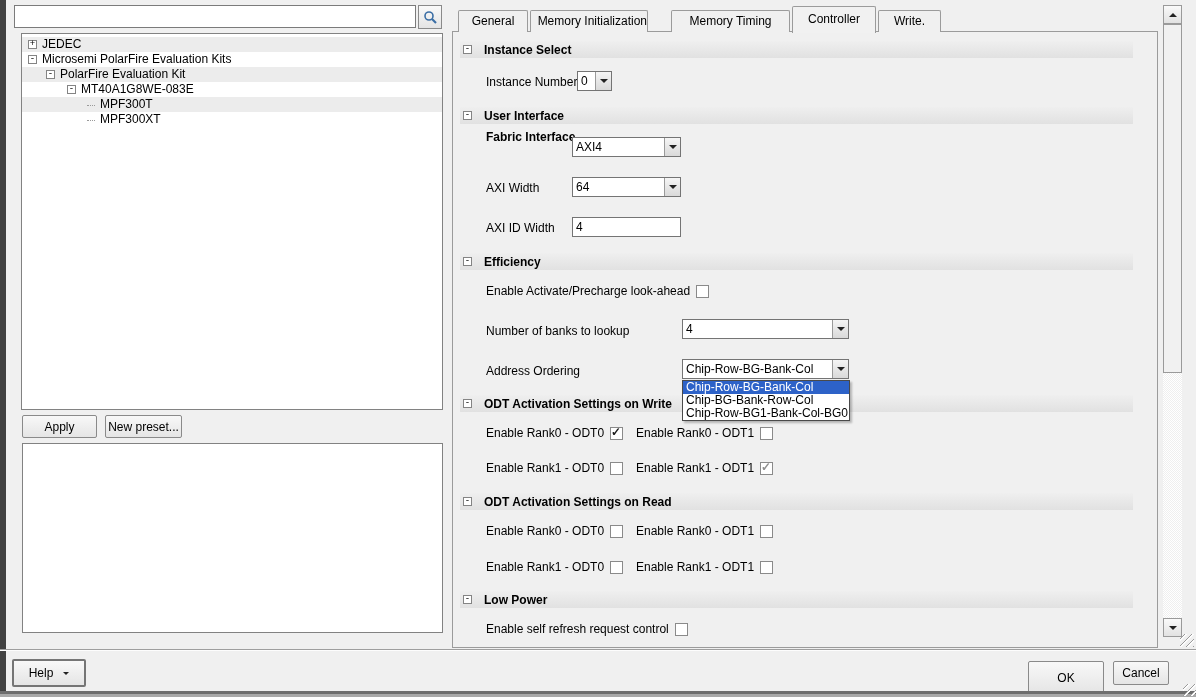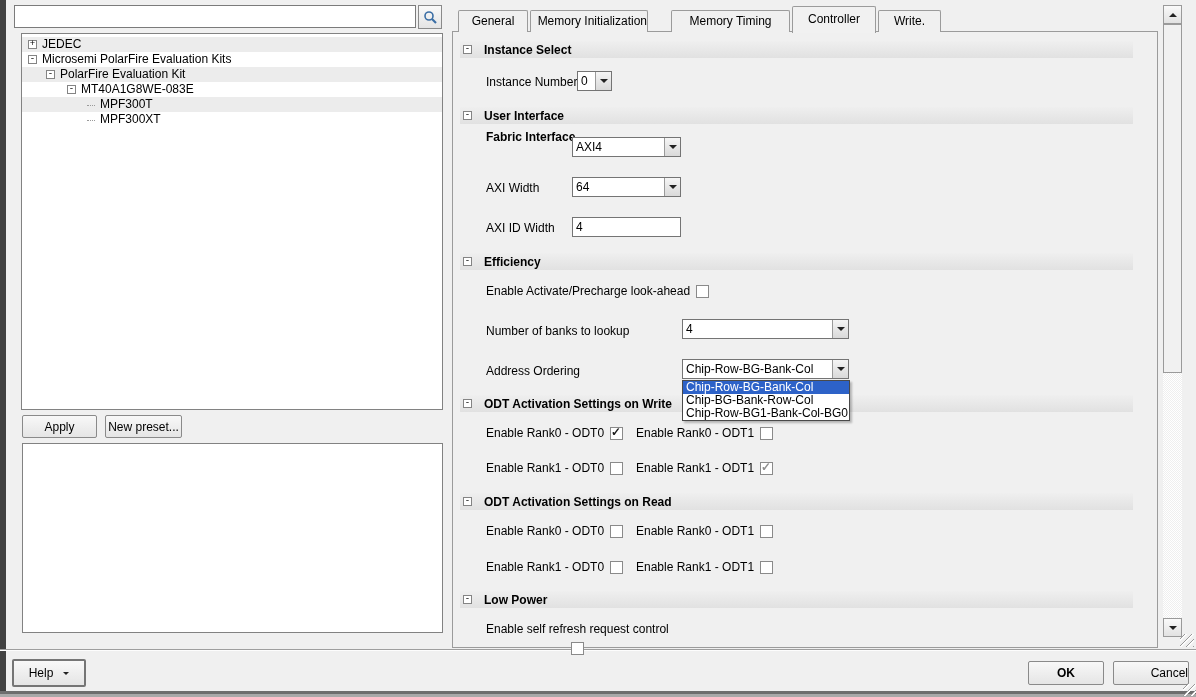--- a/index.html
+++ b/index.html
@@ -68,22 +68,22 @@
   .sb-up { top:0; }
   .sb-down { bottom:0; }
   .sb-thumb { position:absolute; left:0; top:19px; width:19px; height:349px; border:1px solid #9a9a9a; background:#f1f1f1; cursor:grab; }
   .grip { position:absolute; background:repeating-linear-gradient(135deg, transparent 0 3px, #9a9a9a 3px 4px, #fdfdfd 4px 5px); cursor:nwse-resize; }
   .grip-inner { left:1180px; top:634px; width:14px; height:13px; }
   .grip-outer { left:1183px; top:684px; width:13px; height:12px; z-index:5; }
 
   
   .footer-sep { position:absolute; left:0; top:649px; width:1196px; height:2px; border-top:1px solid #9e9e9e; border-bottom:1px solid #fdfdfd; }
   .help-btn { position:absolute; left:12px; top:659px; width:74px; height:28px; border:2px solid #757575; display:flex; align-items:center; justify-content:center; gap:10px; }
-  .ok-btn { position:absolute; left:1028px; top:661px; width:76px; height:24px;font-weight:bold; }
-  .cancel-btn { position:absolute; left:1113px; top:661px; width:76px; height:24px;text-align:right; }
+  .ok-btn { position:absolute; left:1028px; top:661px; width:76px; height:33px; }
+  .cancel-btn { position:absolute; left:1113px; top:661px; width:56px; height:24px; }
   .btn-line { line-height:22px; }
 
   .mag { display:block; }
 </style>
 </head>
 <body>
 
 <div id="window">
   <div class="edge-left"></div>
 
@@ -235,21 +235,21 @@
   </div>
   <div class="cbwrap" style="left:636px; top:560px;">
     <span>Enable Rank1 - ODT1</span>
     <span class="cb" data-state="unchecked"></span>
   </div>
 
   <div class="sec" style="top:591px;">
     <span class="colbox">-</span>
     <span class="title">Low Power</span>
   </div>
-  <div class="cbwrap" style="left:486px; top:622px;flex-direction:column;">
+  <div class="cbwrap" style="left:486px; top:622px;">
     <span>Enable self refresh request control</span>
     <span class="cb" data-state="unchecked"></span>
   </div>
 
   <div class="sb">
     <div class="sb-btn sb-up">
         <span class="tri-u"></span>
       </div>
     <div class="sb-thumb"></div>
     <div class="sb-btn sb-down">

